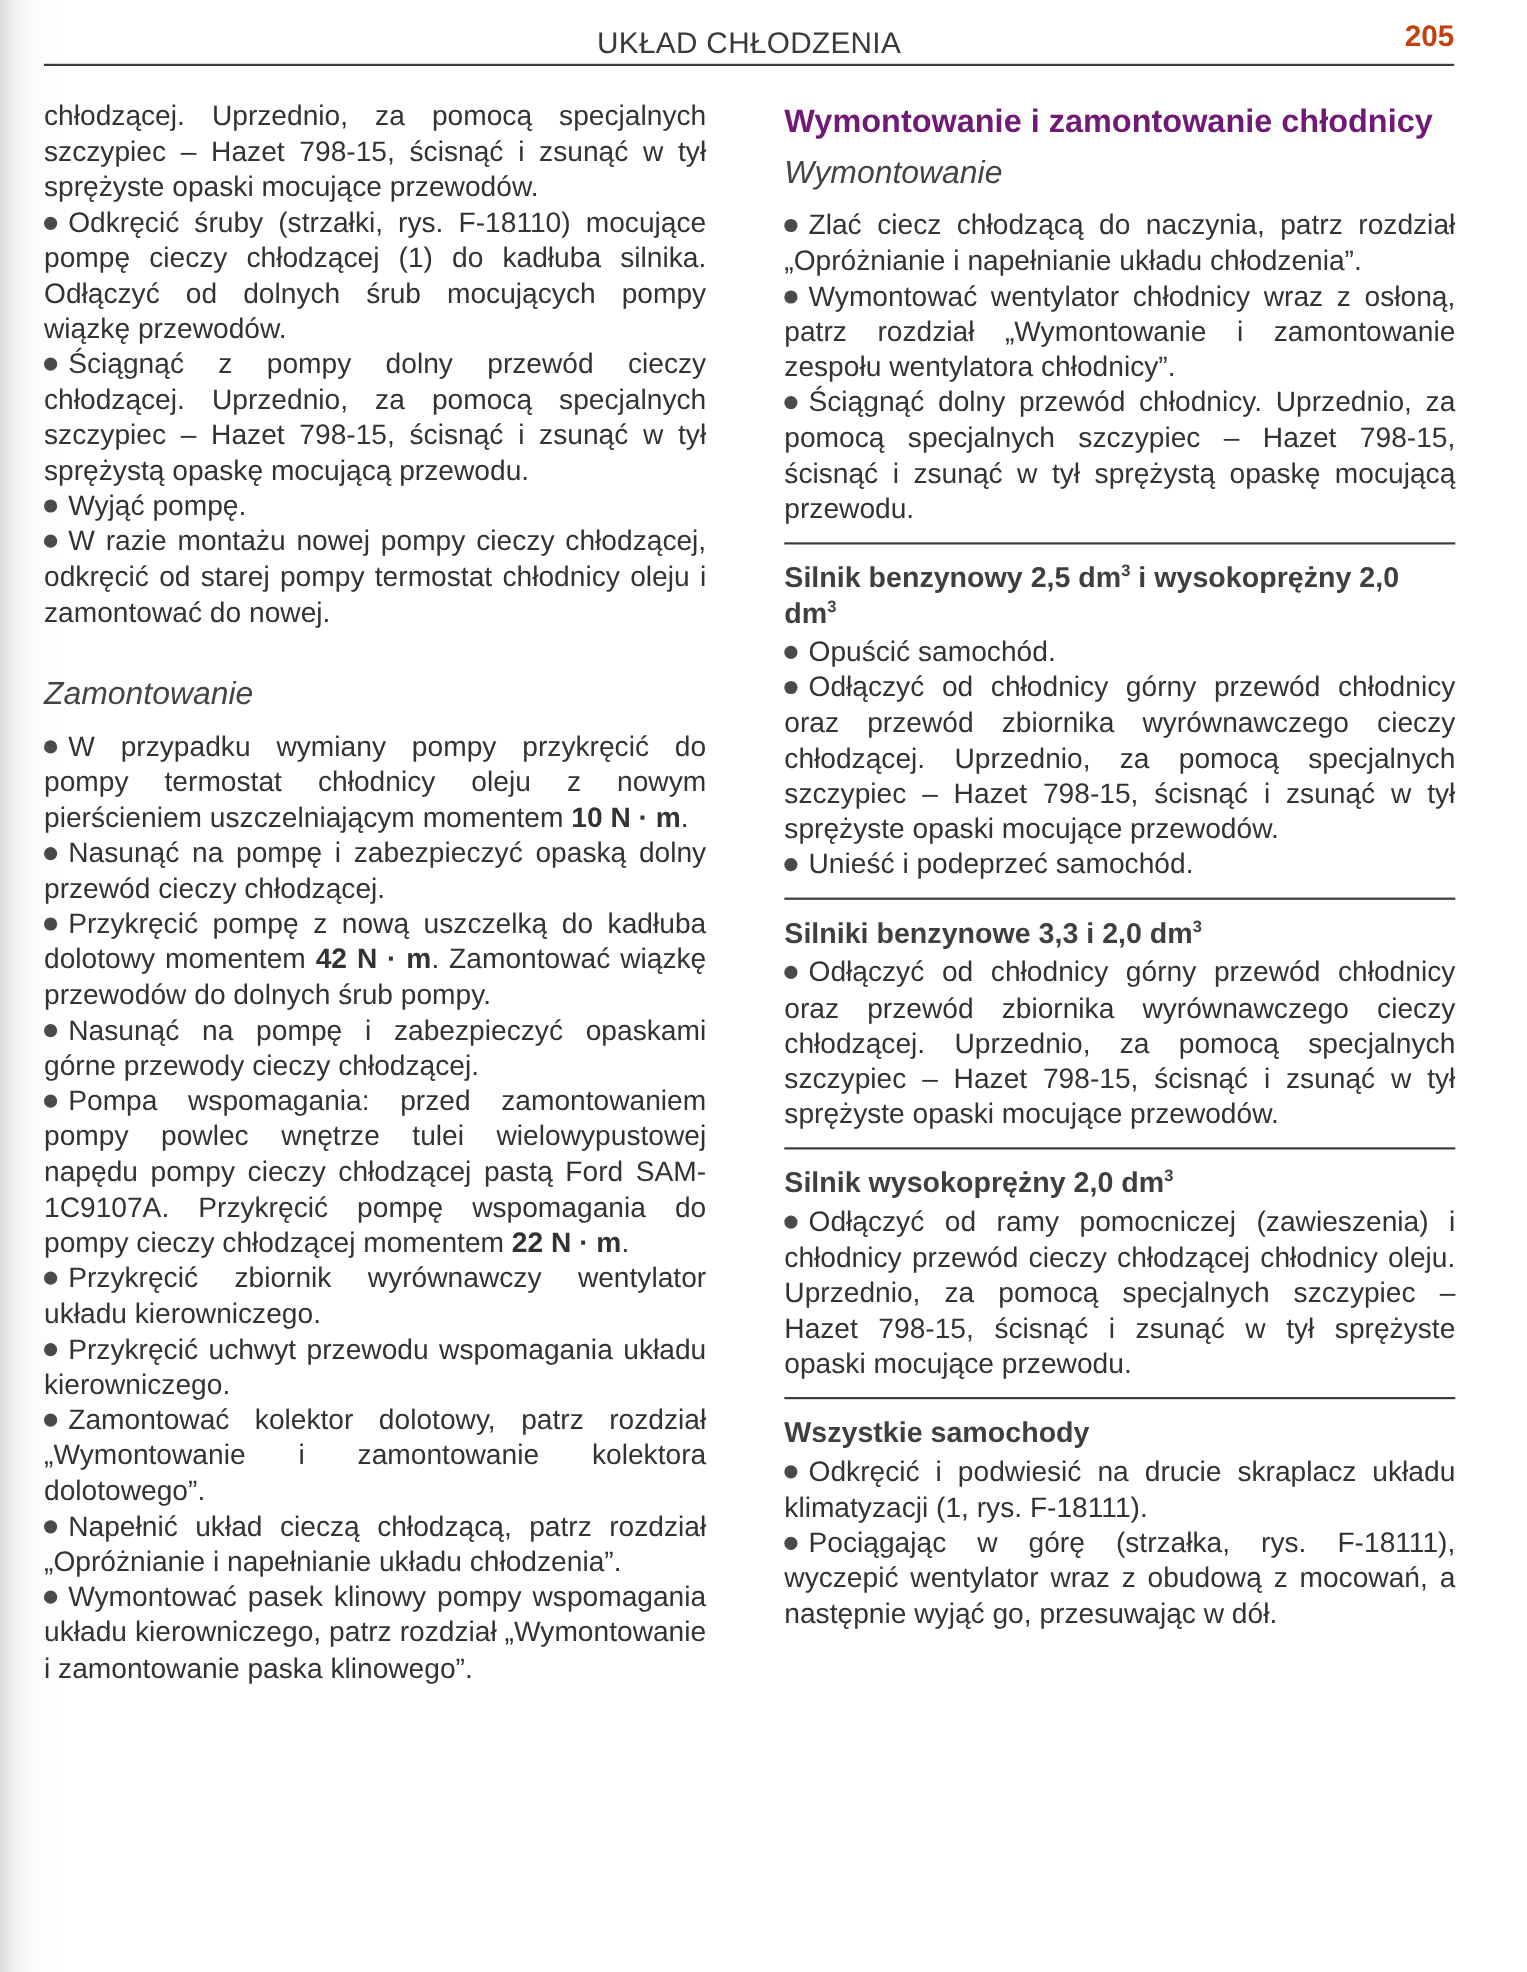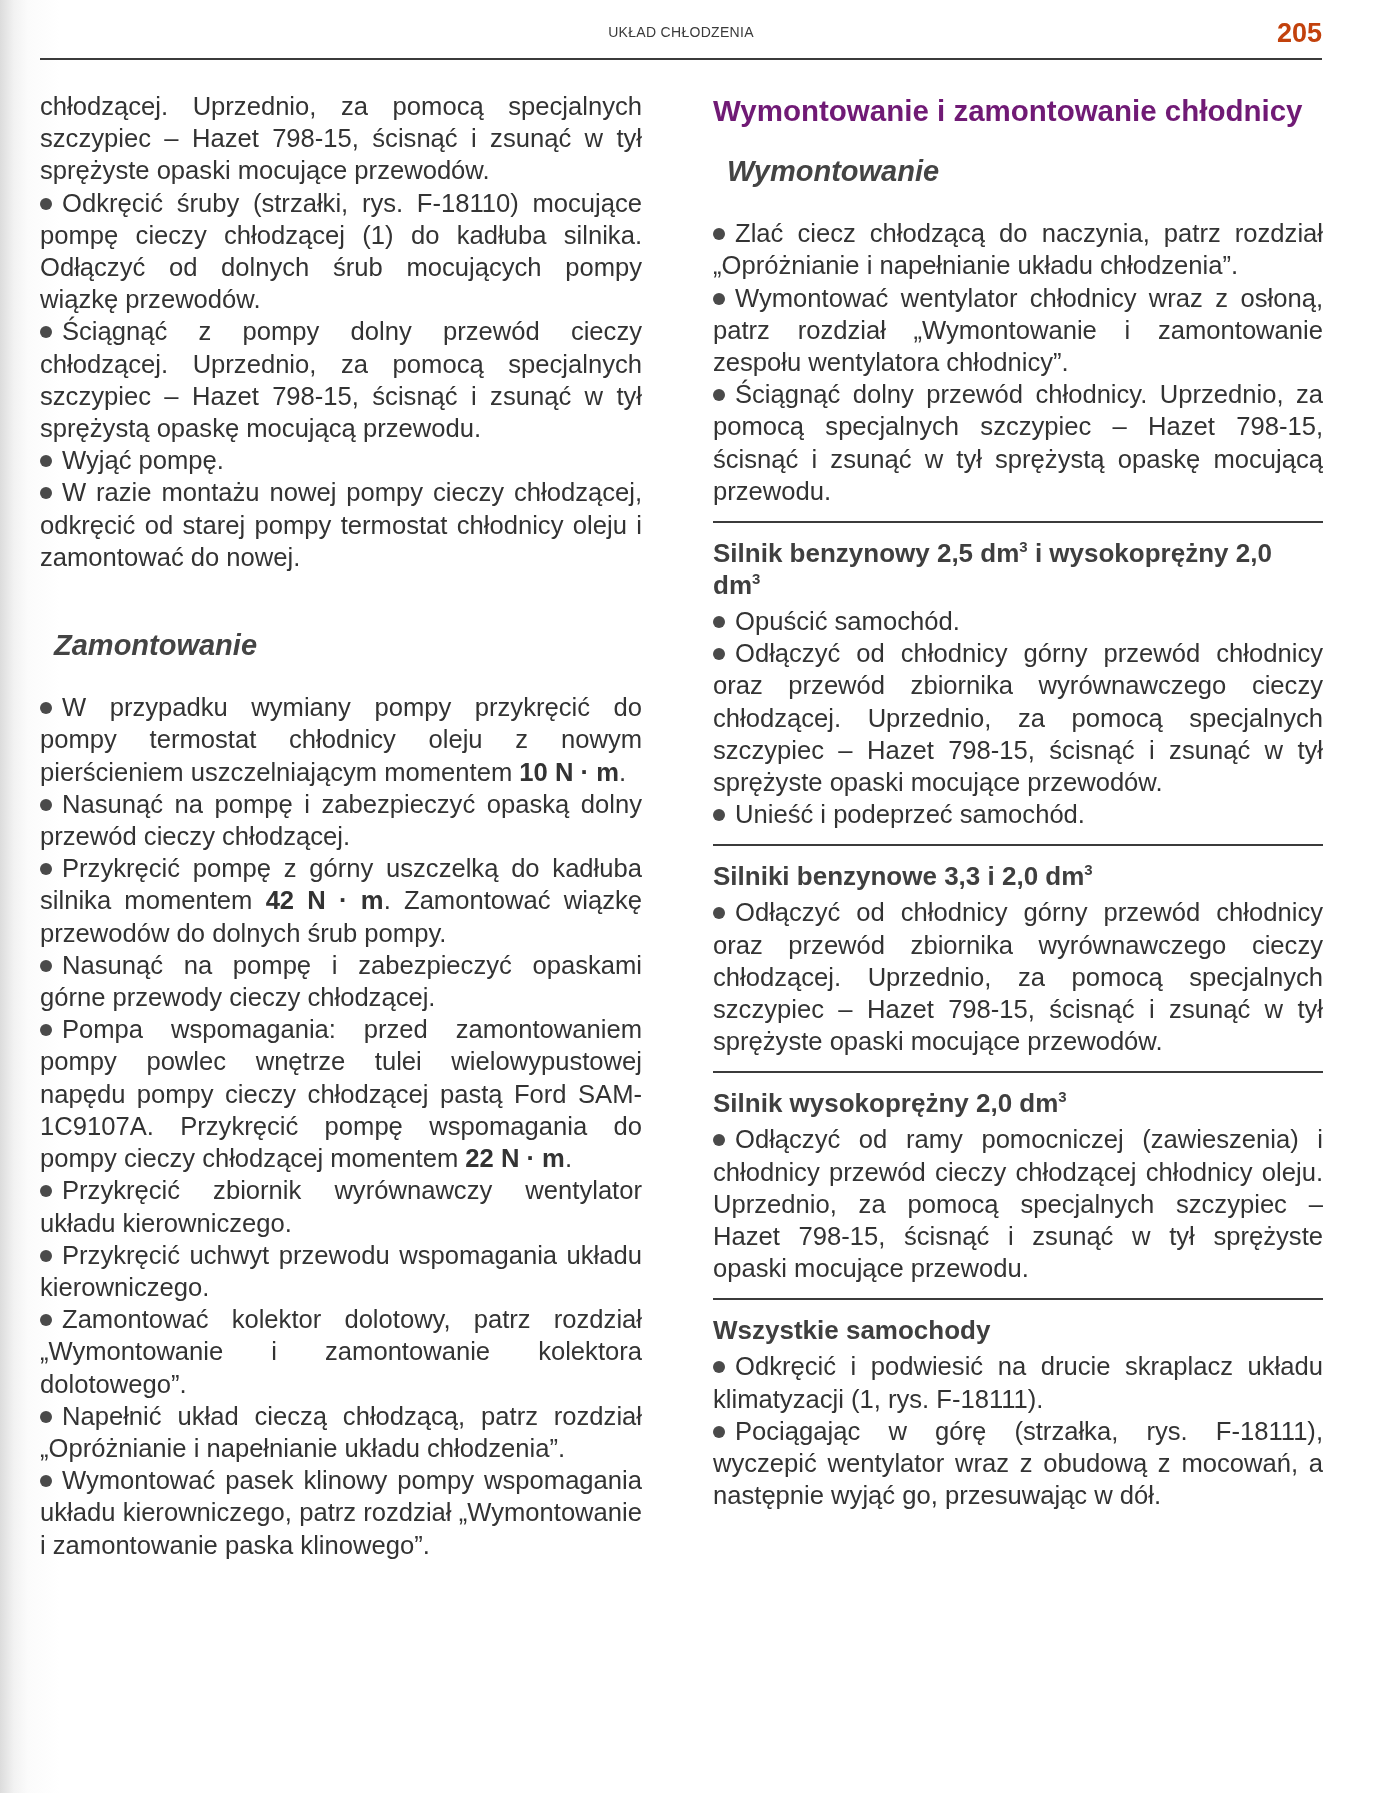--- a/index.html
+++ b/index.html
@@ -8,42 +8,42 @@
     background: linear-gradient(to right, #dcdcdc 0px, #f2f2f2 14px, #fbfbfb 28px, #ffffff 60px);
     font-family: "Liberation Sans", sans-serif;
     color: #333;
     position: relative;
   }
   .header {
     position: absolute; left: 40px; top: 18px; width: 1282px; height: 42px;
   }
   .running-title {
     position: absolute; left: 0; right: 0; top: 6px; text-align: center;
-    font-size: 14px; letter-spacing: 0.3px; color: #3a3a3a;
+    font-size: 27px; letter-spacing: 0.3px; color: #3a3a3a;
   }
   .page-number {
     position: absolute; right: 0; top: 0; font-size: 27px; font-weight: bold; color: #c2410c;
   }
   .header-rule {
     position: absolute; left: 40px; top: 58px; width: 1282px; height: 2px; background: #3b3b3b;
   }
   .col {
     position: absolute; top: 90px; width: 600px;
     font-size: 25.6px; line-height: 32.2px;
   }
   .col-left { left: 40px; width: 602px; }
   .col-right { left: 713px; width: 610px; top: 92px; }
   p { margin: 0; text-align: justify; hyphens: manual; }
   .bullet-icon {
     display: inline-block; width: 12px; height: 12px; border-radius: 50%;
     background: #4a4a4a; margin-right: 10px; vertical-align: 2px;
   }
   .h-sub-italic {
-    font-style: italic; font-weight: bold; font-size: 29px; color: #444;
-    margin: 14px;
+    font-style: italic; font-weight: normal; font-size: 29px; color: #444;
+    margin: 0;
   }
   .h-main {
     font-weight: bold; font-size: 29.5px; line-height: 37px; color: #701a75; margin: 0;
   }
   .h-section {
     font-weight: bold; font-size: 26px; line-height: 32px; color: #3f3f3f; margin: 0;
   }
   .rule { height: 2px; background: #3b3b3b; }
   b { color: #333; }
   sup { font-size: 15px; line-height: 0; vertical-align: 10px; }
@@ -64,21 +64,21 @@
   <p><span class="bullet-icon"></span><span>Ściągnąć z pompy dolny przewód cieczy chłodzącej. Uprzednio, za pomocą specjalnych szczypiec – Hazet 798-15, ścisnąć i zsunąć w tył sprężystą opaskę mocującą przewodu.</span></p>
   <p><span class="bullet-icon"></span><span>Wyjąć pompę.</span></p>
   <p><span class="bullet-icon"></span><span>W razie montażu nowej pompy cieczy chłodzącej, odkręcić od starej pompy termostat chłodnicy oleju i zamontować do nowej.</span></p>
 
   <div style="height:42px"></div>
   <h3 class="h-sub-italic">Zamontowanie</h3>
   <div style="height:16px"></div>
 
   <p><span class="bullet-icon"></span><span>W przypadku wymiany pompy przykręcić do pompy termostat chłodnicy oleju z nowym pierścieniem uszczelniającym momentem </span><b>10 N · m</b><span>.</span></p>
   <p><span class="bullet-icon"></span><span>Nasunąć na pompę i zabezpieczyć opaską dolny przewód cieczy chłodzącej.</span></p>
-  <p><span class="bullet-icon"></span><span>Przykręcić pompę z górny uszczelką do kadłuba silnika momentem </span><b>42 N · m</b><span>. Zamontować wiązkę przewodów do dolnych śrub pompy.</span></p>
+  <p><span class="bullet-icon"></span><span>Przykręcić pompę z nową uszczelką do kadłuba dolotowy momentem </span><b>42 N · m</b><span>. Zamontować wiązkę przewodów do dolnych śrub pompy.</span></p>
   <p><span class="bullet-icon"></span><span>Nasunąć na pompę i zabezpieczyć opaskami górne przewody cieczy chłodzącej.</span></p>
   <p><span class="bullet-icon"></span><span>Pompa wspomagania: przed zamontowaniem pompy powlec wnętrze tulei wielowypustowej napędu pompy cieczy chłodzącej pastą Ford SAM-1C9107A. Przykręcić pompę wspomagania do pompy cieczy chłodzącej momentem </span><b>22 N · m</b><span>.</span></p>
   <p><span class="bullet-icon"></span><span>Przykręcić zbiornik wyrównawczy wentylator układu kierowniczego.</span></p>
   <p><span class="bullet-icon"></span><span>Przykręcić uchwyt przewodu wspomagania układu kierowniczego.</span></p>
   <p><span class="bullet-icon"></span><span>Zamontować kolektor dolotowy, patrz rozdział „Wymontowanie i zamontowanie kolektora dolotowego”.</span></p>
   <p><span class="bullet-icon"></span><span>Napełnić układ cieczą chłodzącą, patrz rozdział „Opróżnianie i napełnianie układu chłodzenia”.</span></p>
   <p><span class="bullet-icon"></span><span>Wymontować pasek klinowy pompy wspomagania układu kierowniczego, patrz rozdział „Wymontowanie i zamontowanie paska klinowego”.</span></p>
 </div>
 
 <div class="col col-right">

